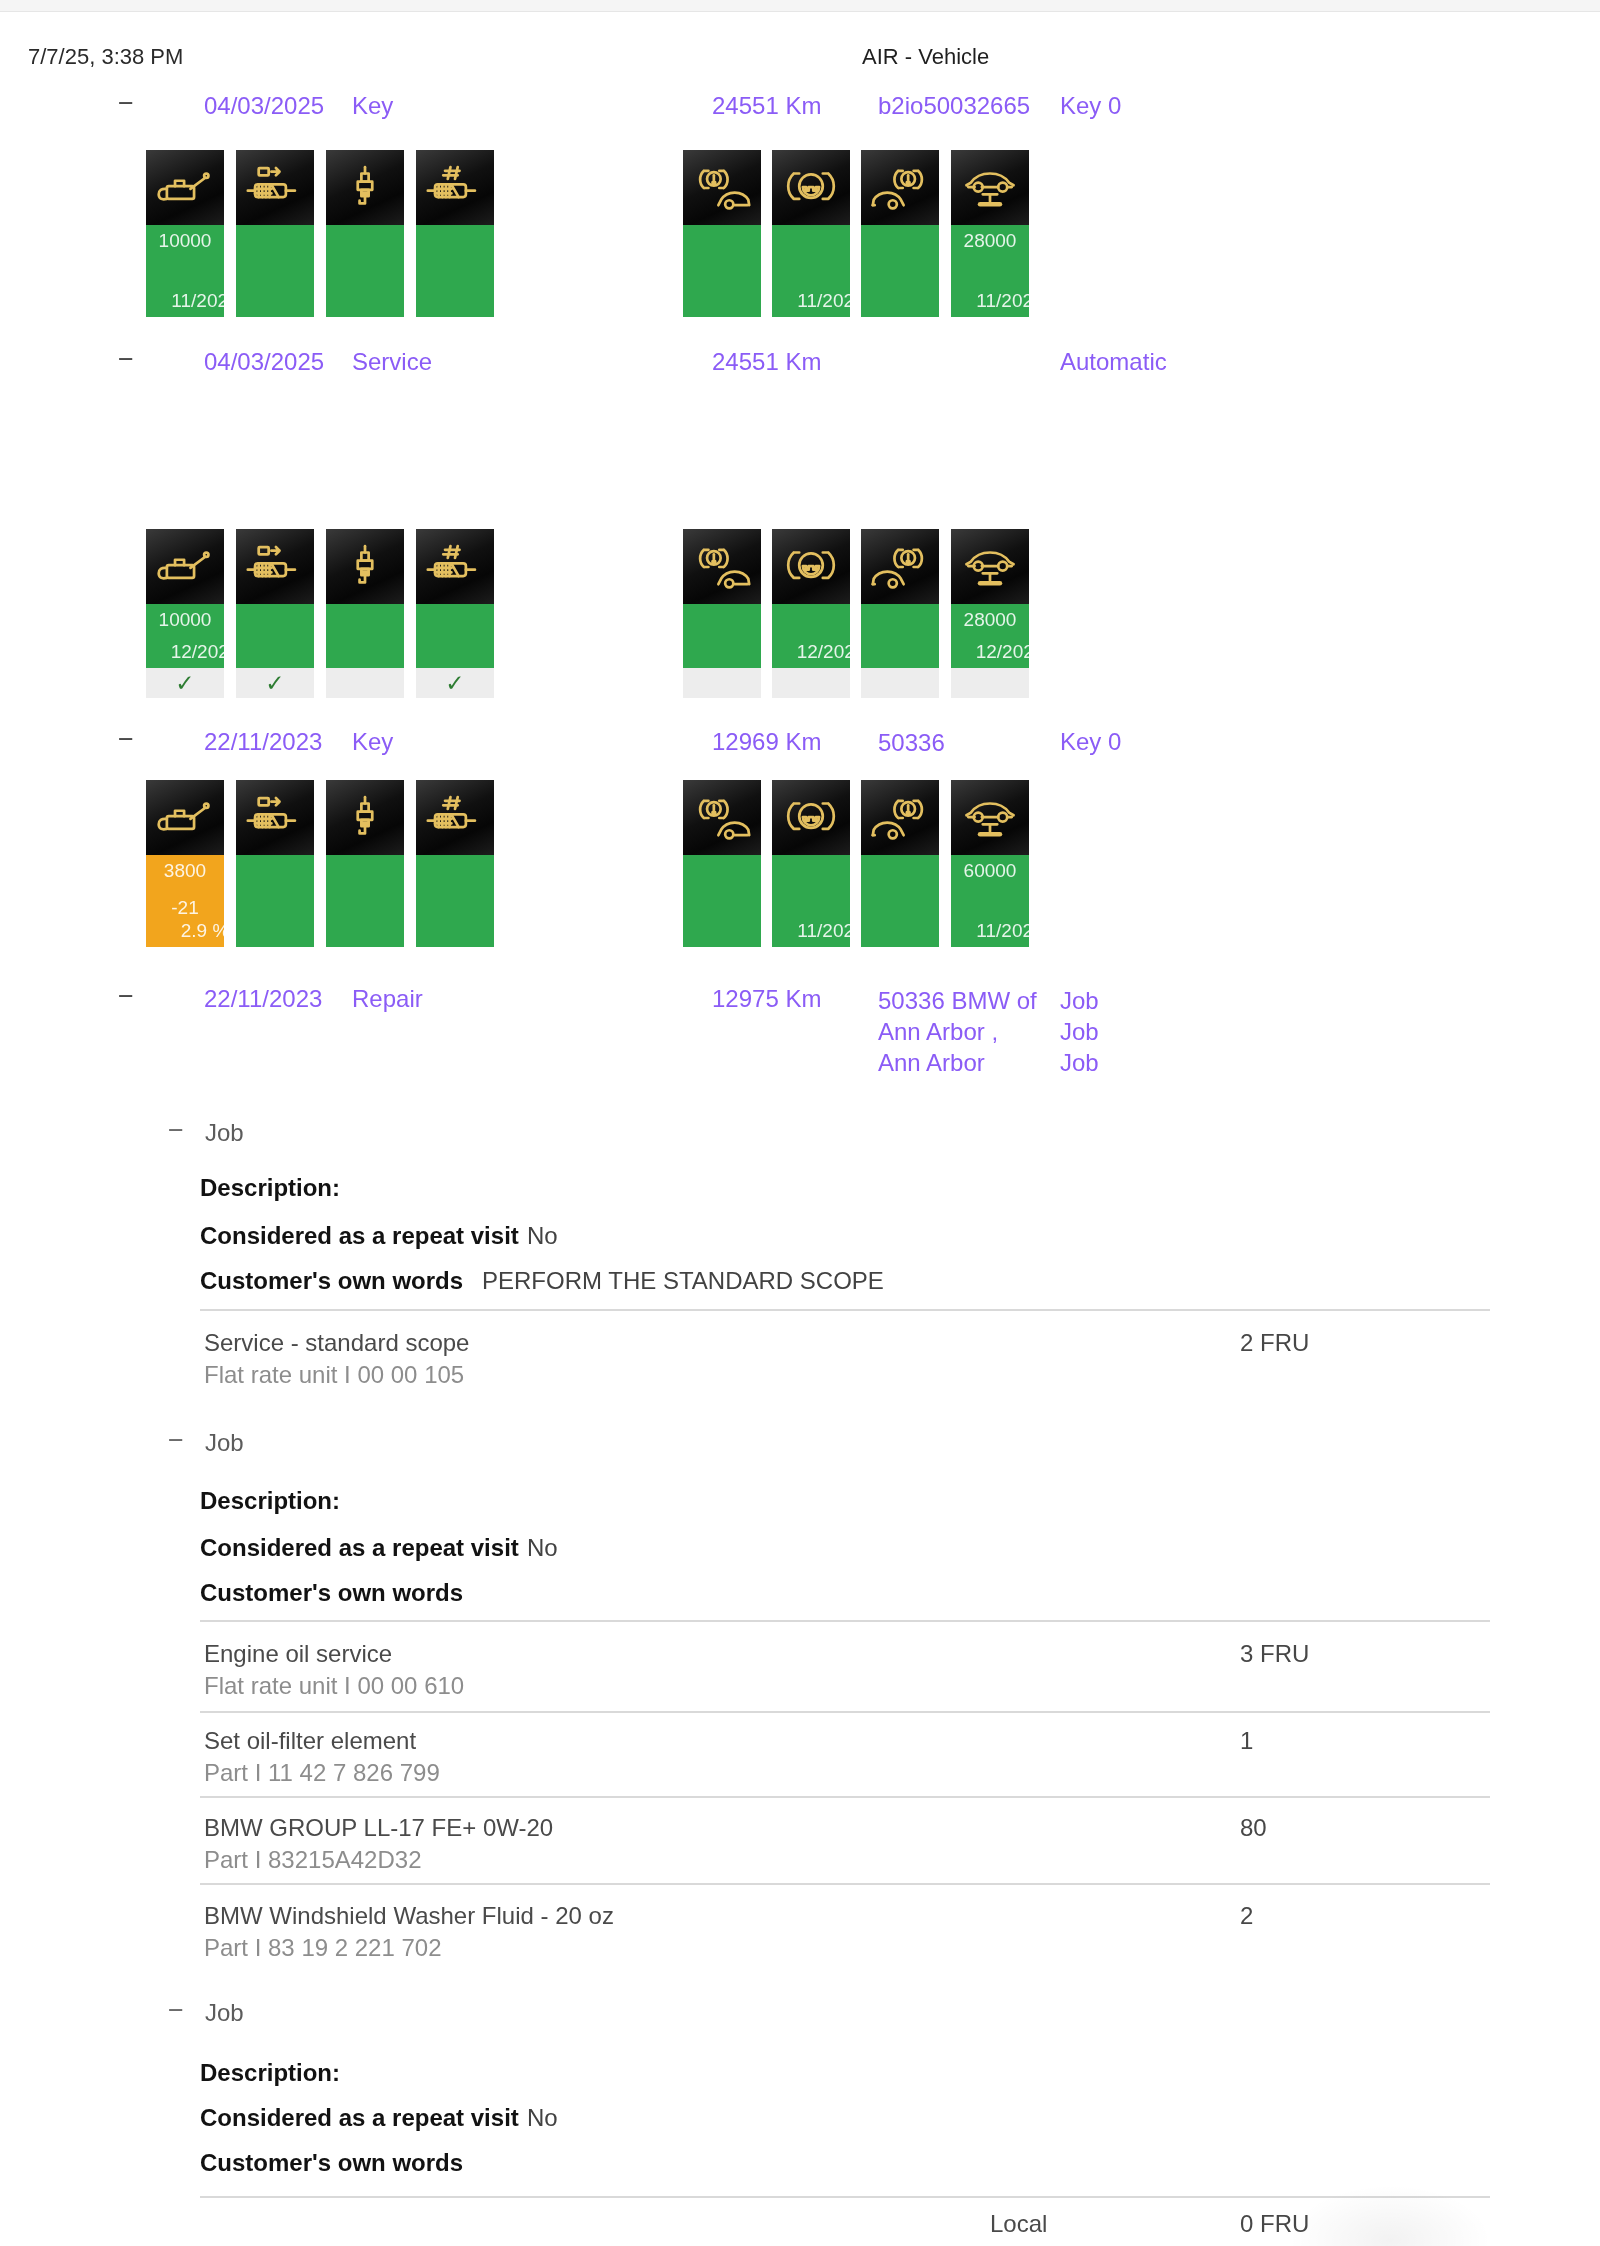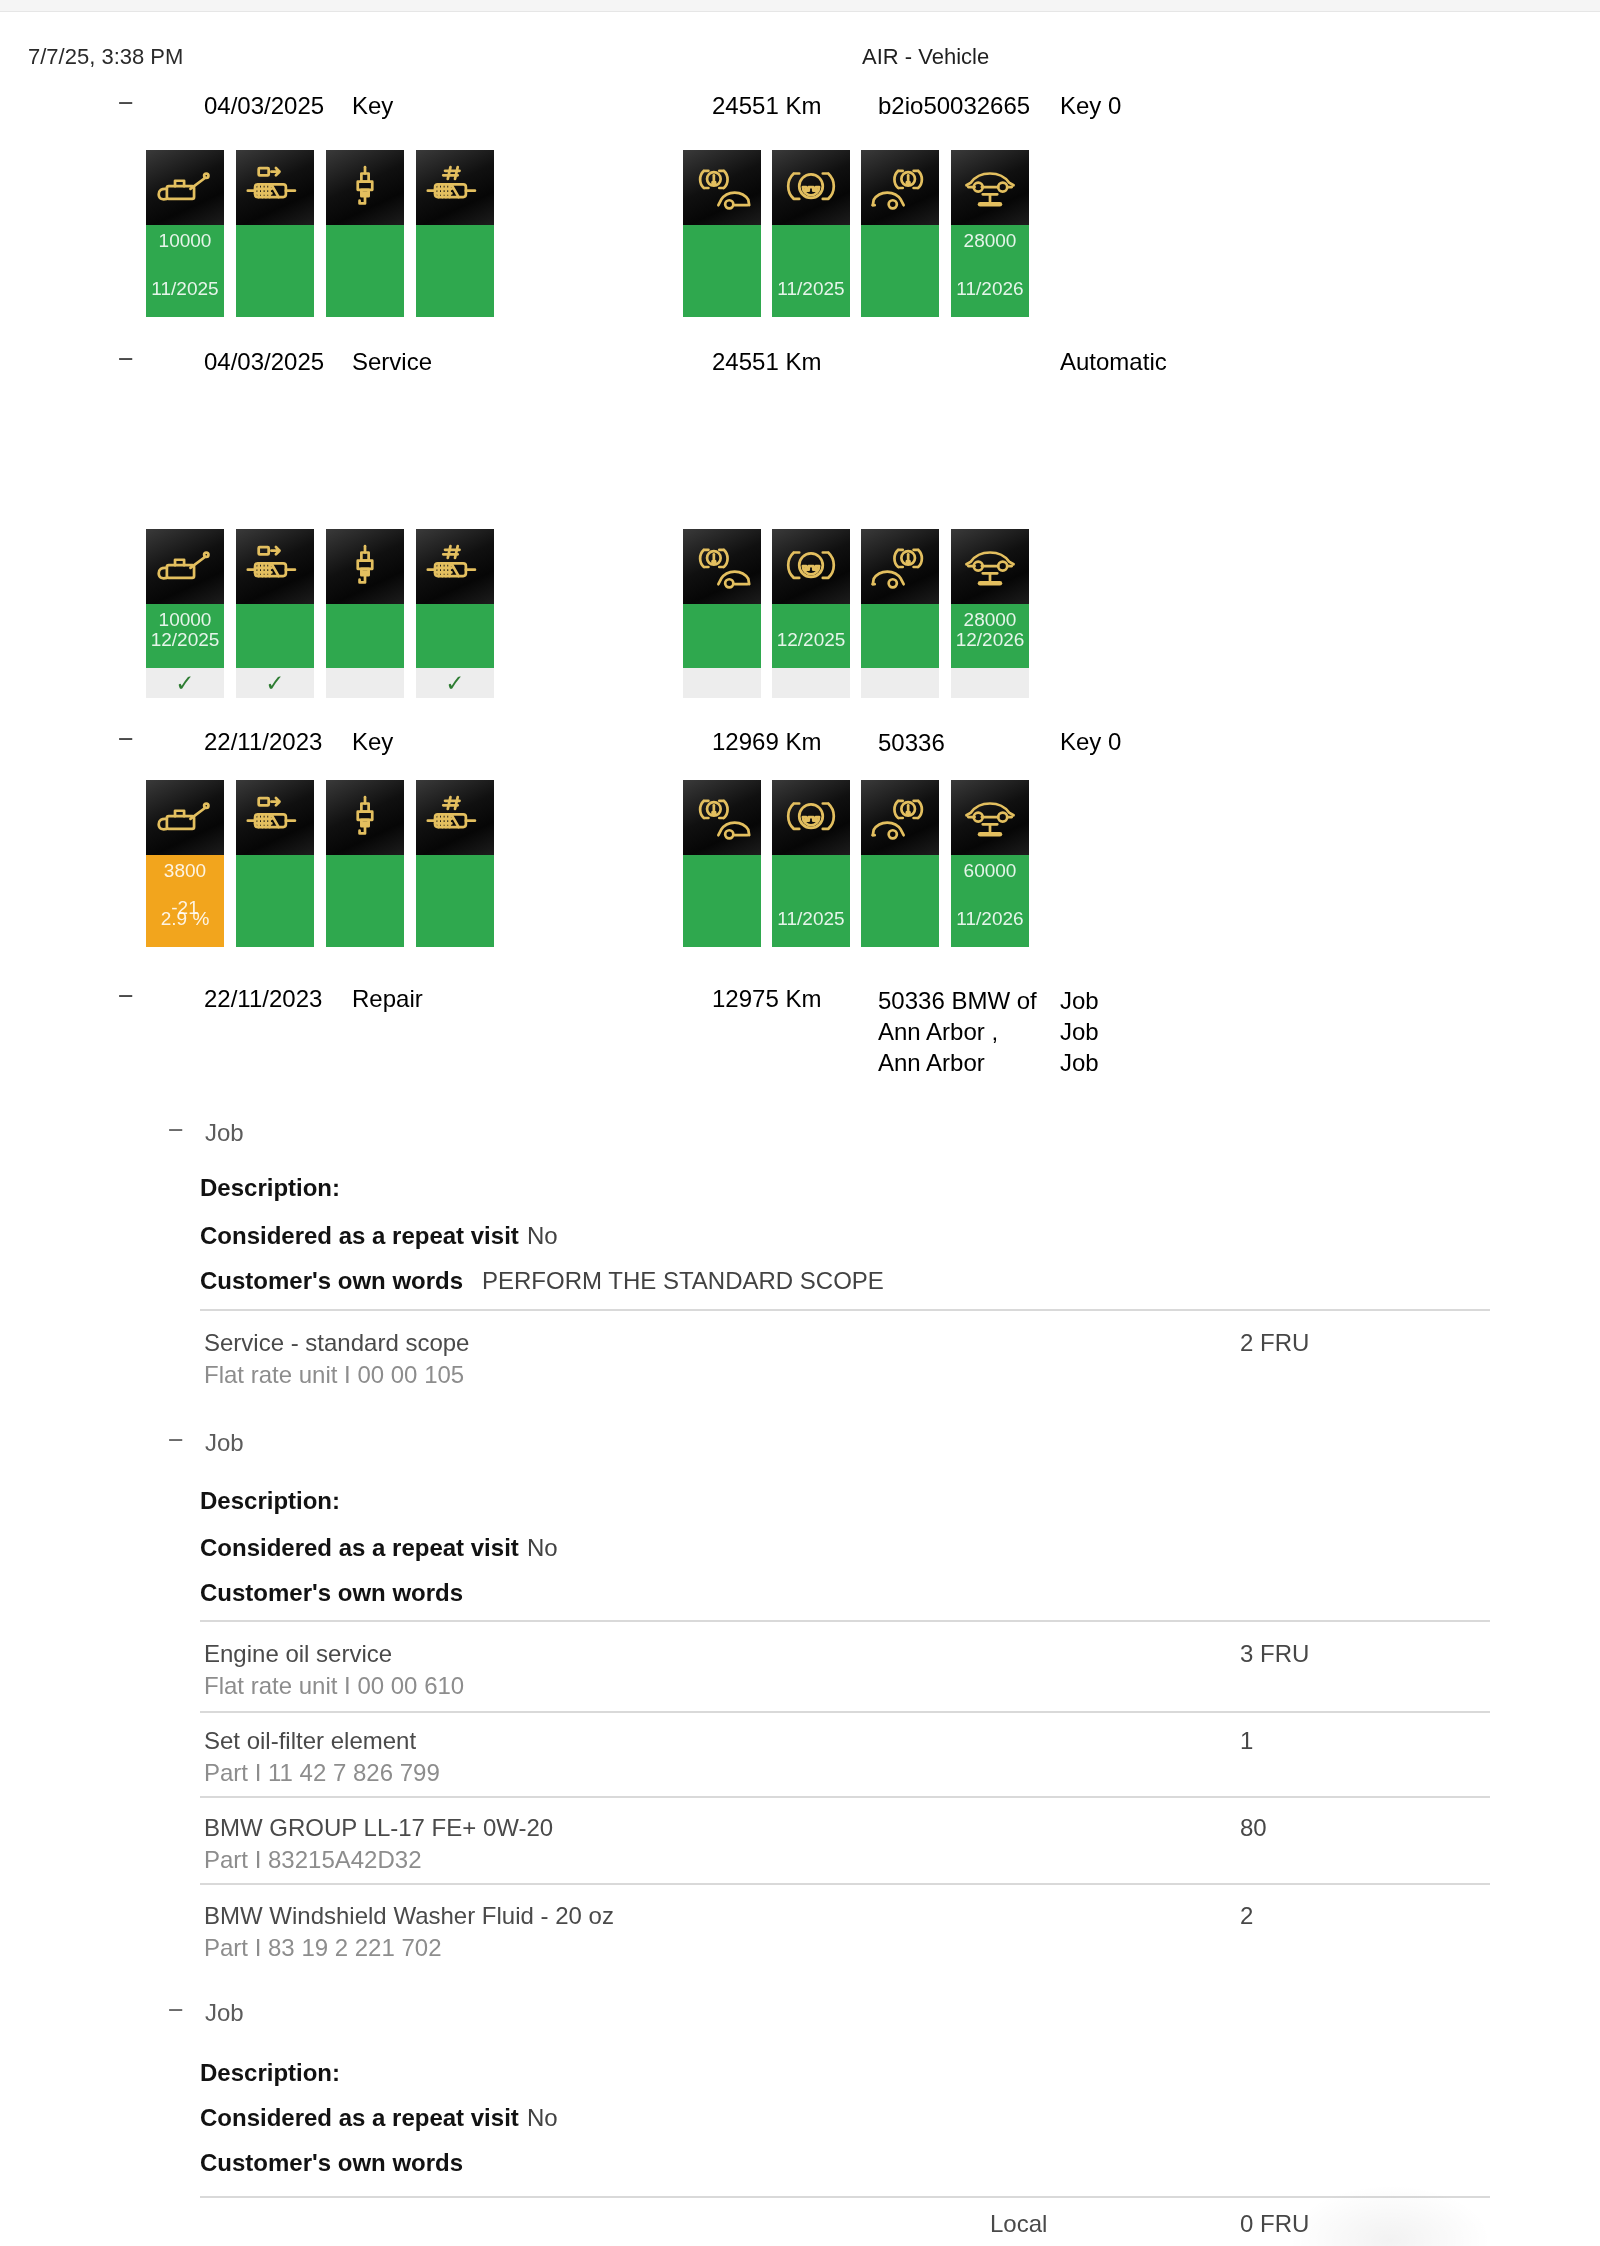--- a/index.html
+++ b/index.html
@@ -5,40 +5,40 @@
   :root{
     --green:#2fa84e; --orange:#f2a51d; --icon-gold:#e3bf5f;
     --check-green:#2e7d33; --strip-gray:#ededed;
   }
   html,body{margin:0;padding:0;background:#fff;}
   body{font-family:"Liberation Sans",sans-serif;}
   .page{position:relative;width:1600px;height:2246px;background:#fff;overflow:hidden;}
   .abs{position:absolute;white-space:nowrap;}
   .topbar{position:absolute;left:0;top:0;width:1600px;height:11px;background:#f5f5f5;border-bottom:1px solid #e6e6e6;}
   .hdr{font-size:22px;color:#2a2a2a;}
-  .rowtext{font-size:24px;color:#000000;}
+  .rowtext{font-size:24px;color:#8b5cf6;}
   .minus{font-size:27px;color:#4a4a4a;line-height:26px;cursor:pointer;}
   .jobminus{color:#6b6b6b;}
   .ml div{line-height:31px;}
   .joblabel{font-size:24px;color:#5c5c5c;}
   .lbl{font-size:24px;font-weight:bold;color:#121212;}
   .val{font-size:24px;color:#424242;}
   .item-name{font-size:24px;color:#4a4a4a;}
   .item-detail{font-size:24px;color:#8d8d8d;}
   .qty{font-size:24px;color:#474747;}
   .divider{position:absolute;left:200px;width:1290px;height:2px;background:#d9d9d9;}
   .tile{position:absolute;width:78px;}
   .tile-top{height:75px;background:linear-gradient(155deg,#3a3a3a 0%,#101010 45%,#060606 70%,#1d1d1d 100%);
     display:flex;align-items:center;justify-content:center;color:var(--icon-gold);}
   .tile-body{position:relative;height:92px;}
   .tile-body.short{height:64px;}
   .green{background:var(--green);text-decoration:underline;}
   .orange{background:var(--orange);}
   .tl{position:absolute;width:100%;text-align:center;color:rgba(255,255,255,0.88);font-size:19px;}
-  .tl1{top:5px;} .tl2{bottom:28px;} .tl3{bottom:17px;}
+  .tl1{top:5px;} .tl2{bottom:28px;} .tl3{bottom:5px;padding-left:20px;}
   .strip{height:30px;background:var(--strip-gray);display:flex;align-items:center;justify-content:center;
     color:var(--check-green);font-size:23px;}
   svg.icon{width:58px;height:48px;fill:none;stroke:currentColor;stroke-width:3;stroke-linecap:round;stroke-linejoin:round;}
   .defs{position:absolute;width:0;height:0;overflow:hidden;}
   .blob{position:absolute;left:1280px;top:2180px;width:220px;height:120px;
     background:radial-gradient(ellipse at center,rgba(0,0,0,0.05),rgba(0,0,0,0) 65%);}
 </style>
 </head>
 <body>
 

